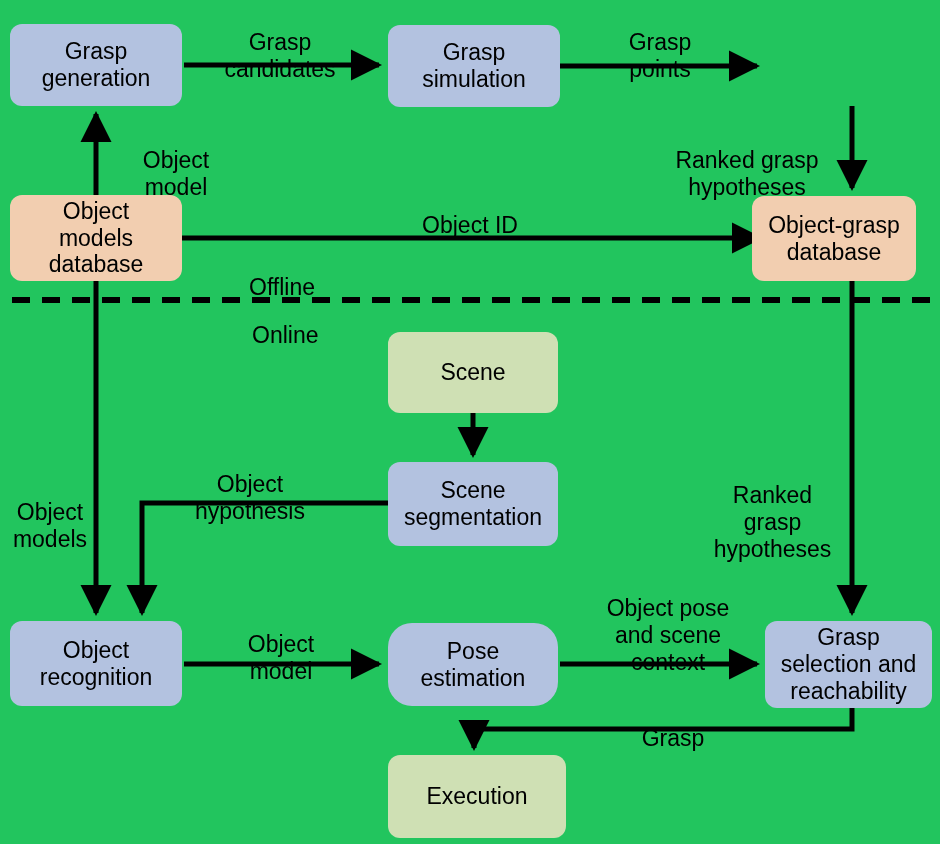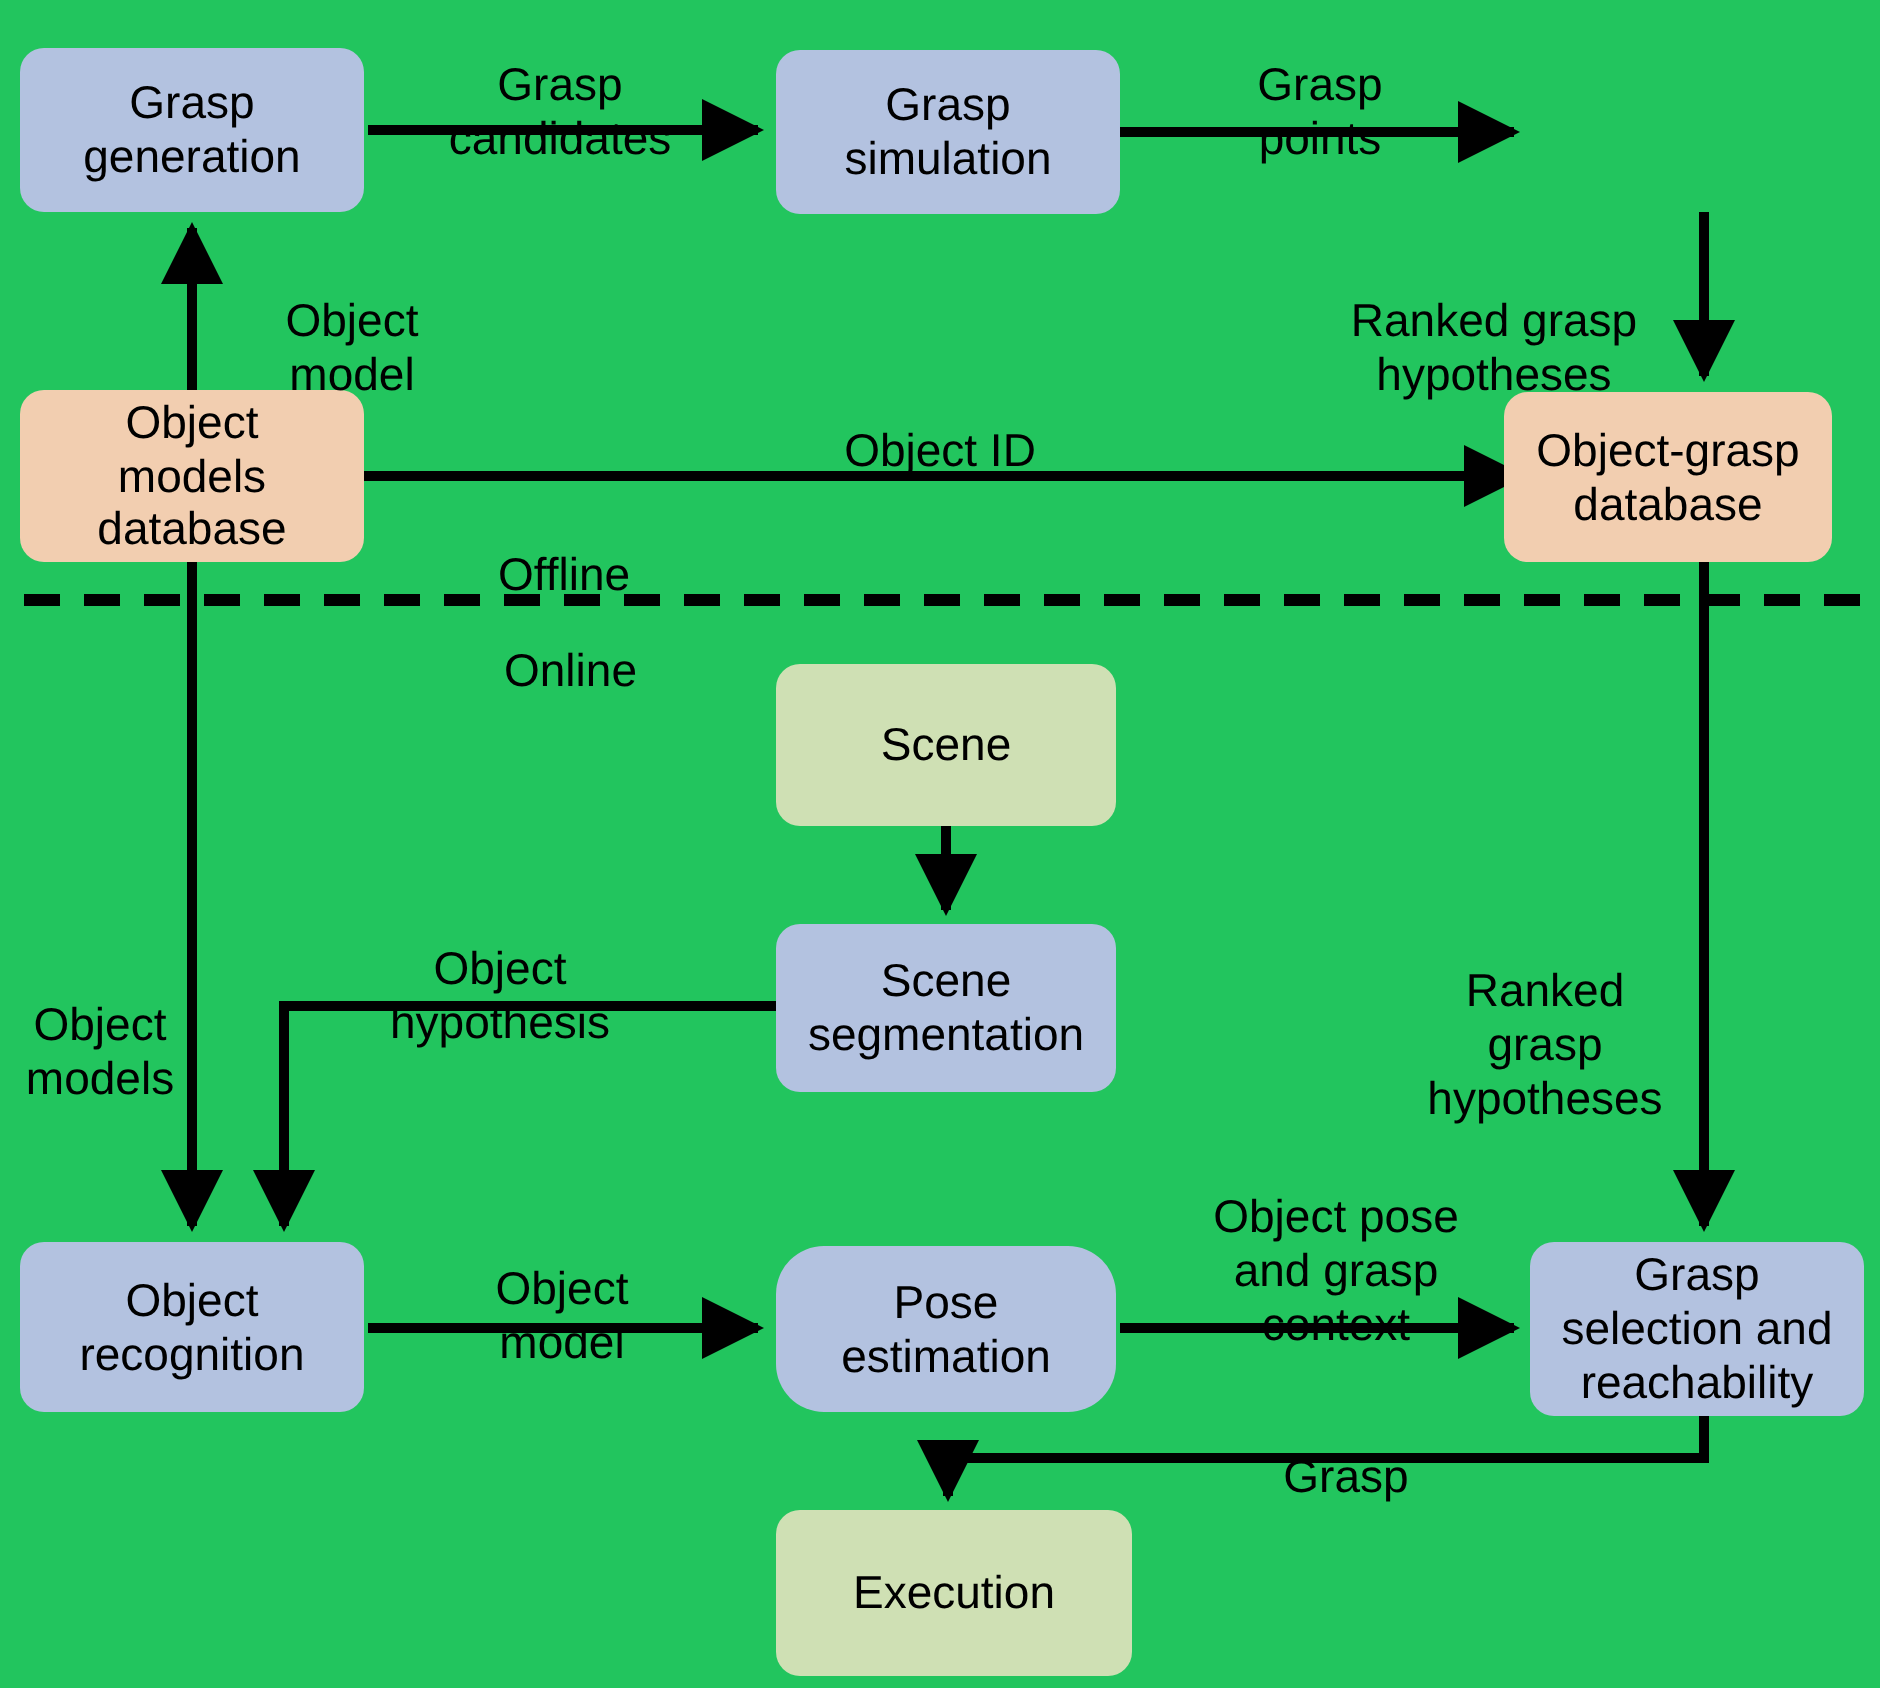--- a/index.html
+++ b/index.html
@@ -177,21 +177,21 @@
 hypotheses</span>
   </div>
 
   <div class="edge-label" style="left:196px;top:604px;width:170px;">
     <span>Object
 model</span>
   </div>
 
   <div class="edge-label" style="left:578px;top:568px;width:180px;">
     <span>Object pose
-and grasp
+and scene
 context</span>
   </div>
 
   <div class="edge-label" style="left:608px;top:698px;width:130px;">
     <span>Grasp</span>
   </div>
 
   <div class="phase-label" style="left:249px;top:274px;">
     <span>Offline</span>
   </div>

